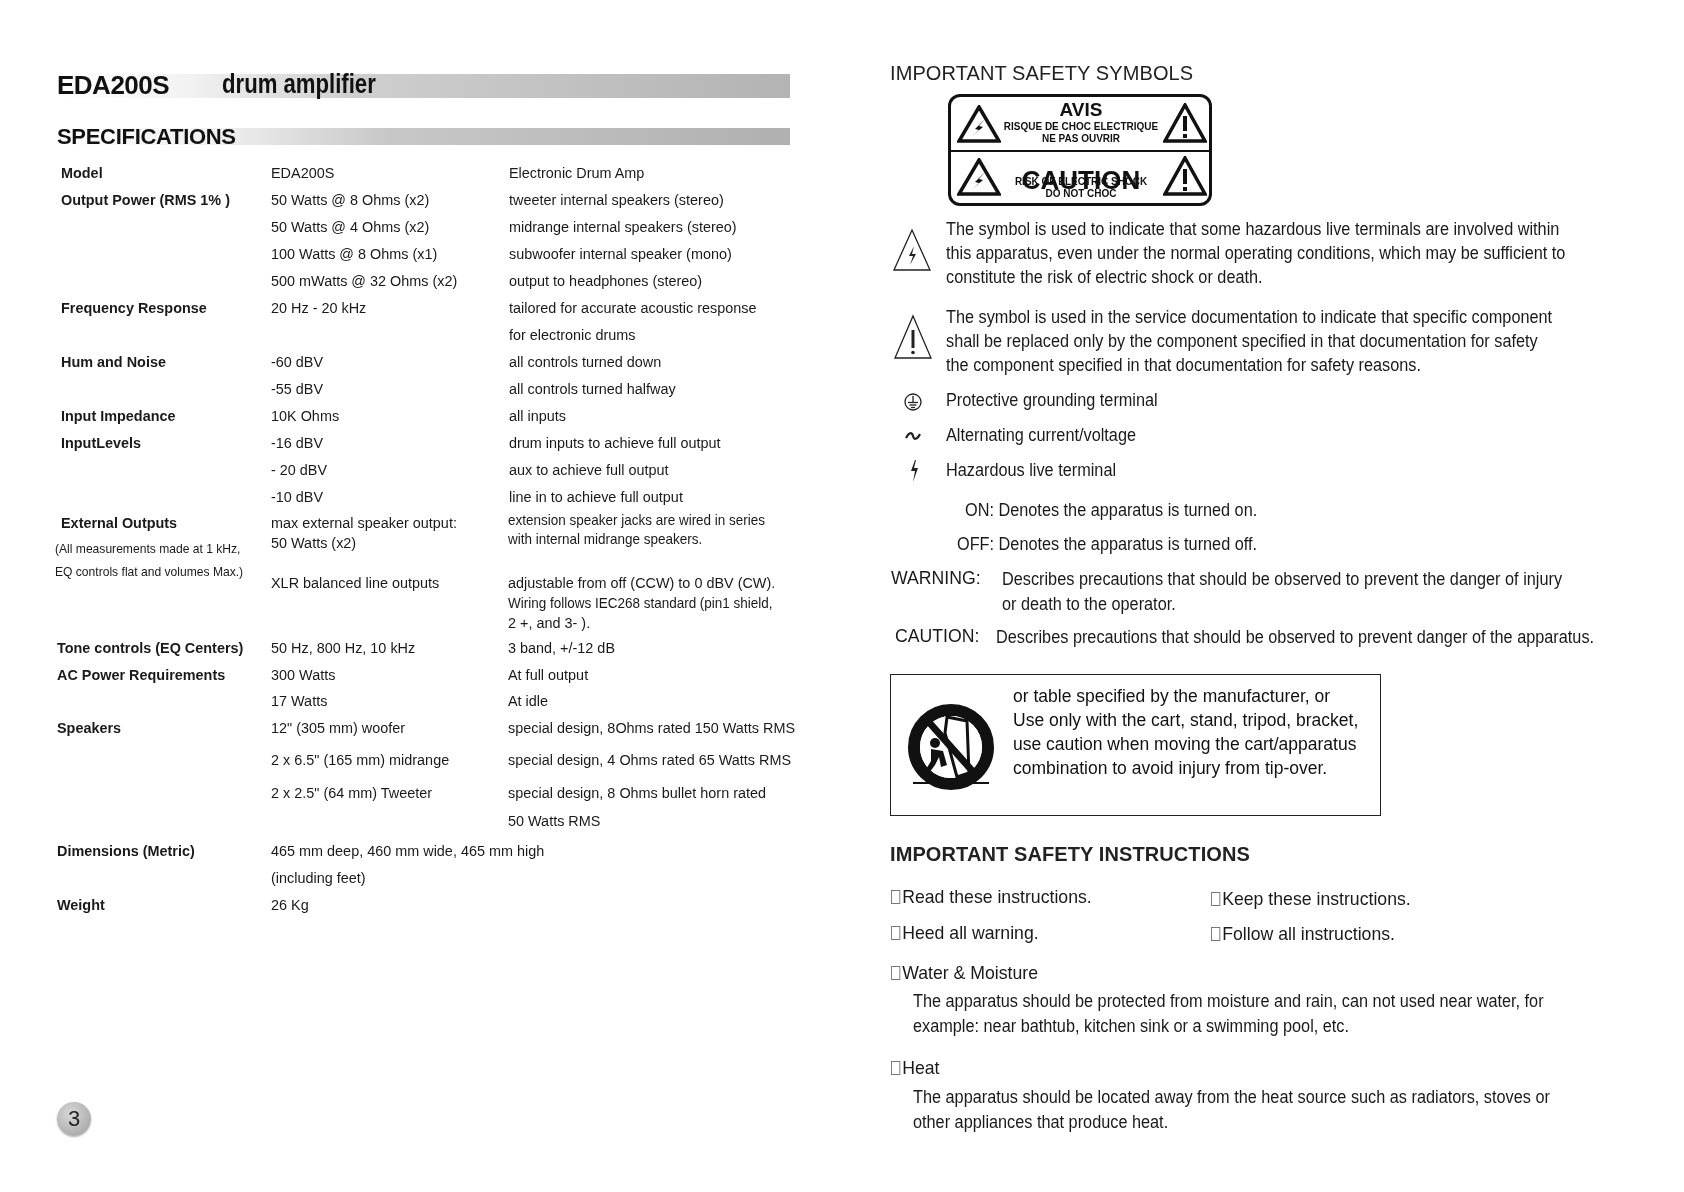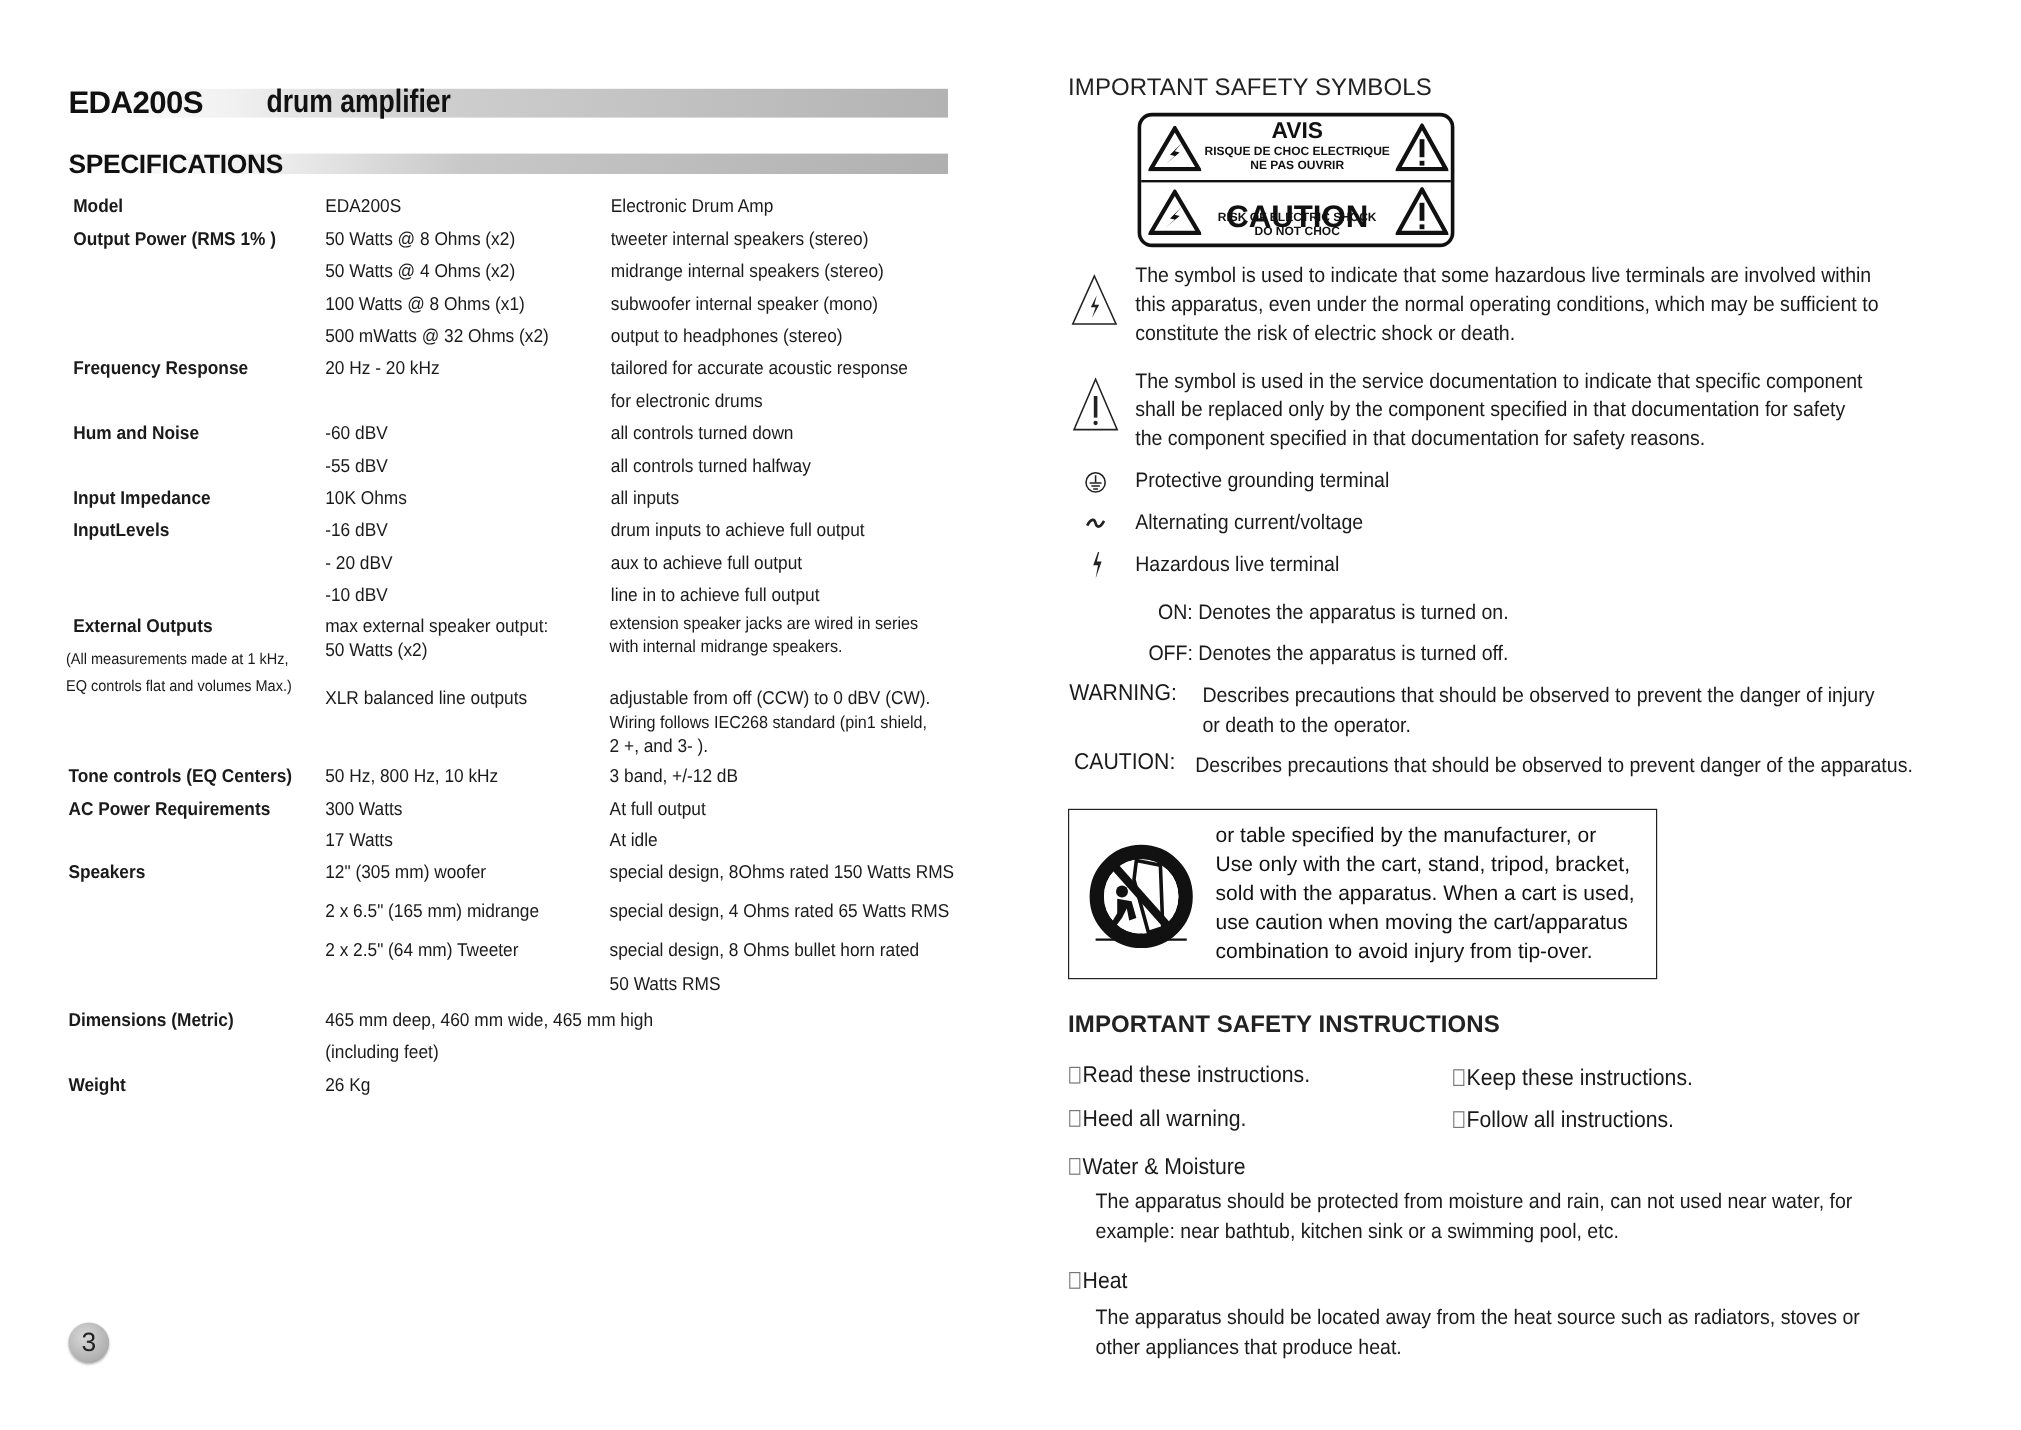--- a/index.html
+++ b/index.html
@@ -244,21 +244,20 @@
   <polygon points="42,14 62,18 64,70 52,74 40,30" fill="none" stroke="#111" stroke-width="3"></polygon>
   <circle cx="30" cy="40" r="5" fill="#111"></circle>
   <path d="M26,46 L38,48 L42,62 L36,64 L34,54 L30,62 L24,70 L20,68 L26,58 Z" fill="#111"></path>
   <line x1="8" y1="80" x2="84" y2="80" stroke="#111" stroke-width="2"></line>
   <circle cx="46" cy="78" r="3" fill="#111"></circle>
   <circle cx="62" cy="76" r="3" fill="#111"></circle>
 </svg>
 <div class="cart-text">
   <div>or table specified by the manufacturer, or</div>
   <div>Use only with the cart, stand, tripod, bracket,</div>
-  <div>sold with the apparatus. When a cart is used,</div>
   <div>use caution when moving the cart/apparatus</div>
   <div>combination to avoid injury from tip-over.</div>
 </div>
 
 <div class="r-heading" style="left:890px;top:843px;font-weight:bold;">IMPORTANT SAFETY INSTRUCTIONS</div>
 
 <div class="instr" style="left:891px;top:886px;"><span class="checkbox"></span><span>Read these instructions.</span></div>
 <div class="instr" style="left:1211px;top:888px;"><span class="checkbox"></span><span>Keep these instructions.</span></div>
 <div class="instr" style="left:891px;top:922px;"><span class="checkbox"></span><span>Heed all warning.</span></div>
 <div class="instr" style="left:1211px;top:923px;"><span class="checkbox"></span><span>Follow all instructions.</span></div>

